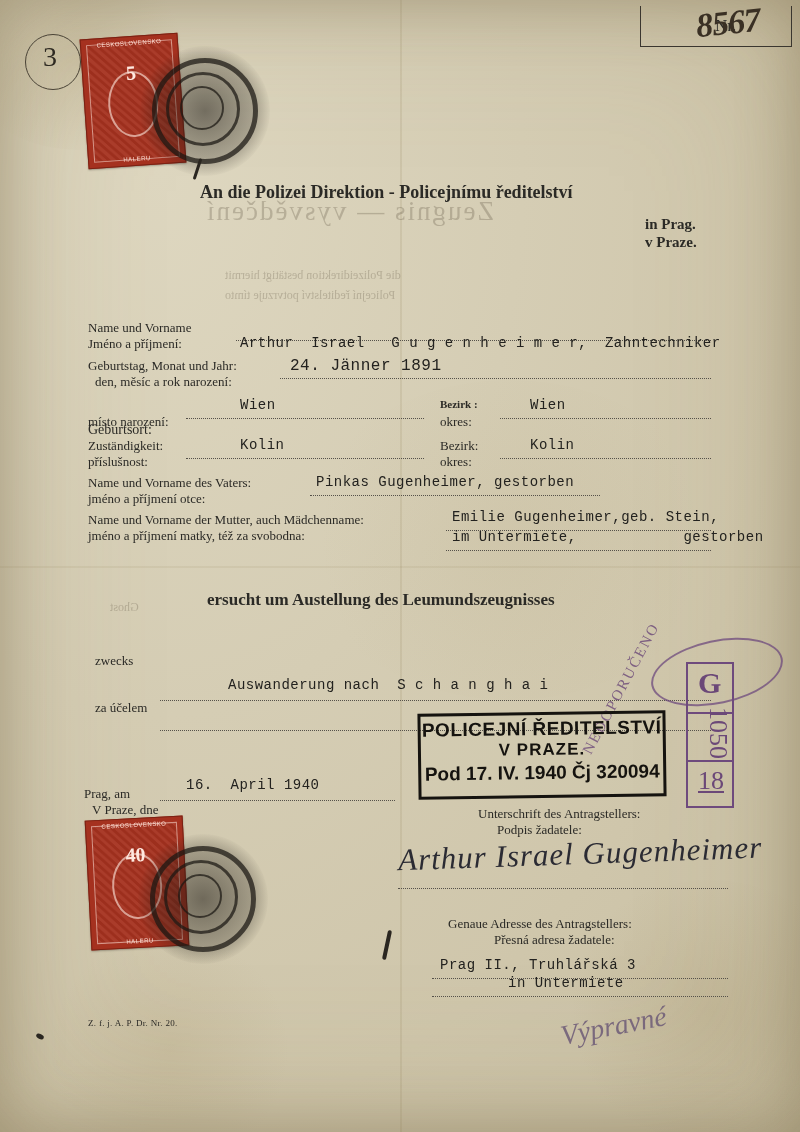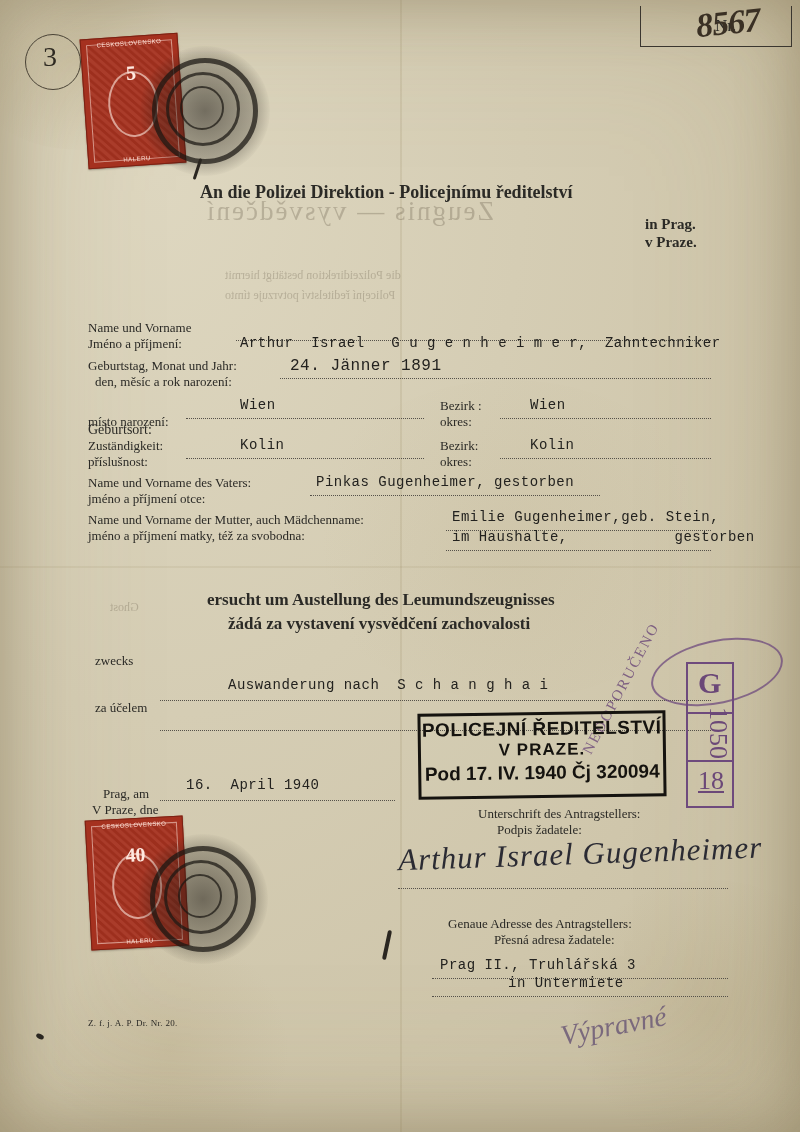--- a/index.html
+++ b/index.html
@@ -234,21 +234,21 @@
   <div class="pr" style="left:88px;top:358px;font-size:13px;">Geburtstag, Monat und Jahr:</div>
   <div class="pr" style="left:95px;top:374px;font-size:13px;">den, měsíc a rok narození:</div>
   <div class="dots" style="left:280px;top:378px;width:431px;"></div>
   <div class="tw" style="left:290px;top:357px;font-size:16px;">24. Jänner 1891</div>
 
   <div class="pr" style="left:88px;top:398px;font-size:14px;margin-top:24px;">Geburtsort:</div>
   <div class="pr" style="left:88px;top:414px;font-size:13px;">místo narození:</div>
   <div class="dots" style="left:186px;top:418px;width:238px;"></div>
   <div class="tw" style="left:240px;top:397px;font-size:14px;">Wien</div>
 
-  <div class="pr" style="left:440px;top:398px;font-size:13px;">Bezirk :</div>
+  <div class="pr" style="left:440px;top:398px;font-size:11px;font-weight:bold;">Bezirk :</div>
   <div class="pr" style="left:440px;top:414px;font-size:13px;">okres:</div>
   <div class="dots" style="left:500px;top:418px;width:211px;"></div>
   <div class="tw" style="left:530px;top:397px;font-size:14px;">Wien</div>
 
   <div class="pr" style="left:88px;top:438px;font-size:13px;">Zuständigkeit:</div>
   <div class="pr" style="left:88px;top:454px;font-size:13px;">příslušnost:</div>
   <div class="dots" style="left:186px;top:458px;width:238px;"></div>
   <div class="tw" style="left:240px;top:437px;font-size:14px;">Kolin</div>
 
   <div class="pr" style="left:440px;top:438px;font-size:13px;">Bezirk:</div>
@@ -259,24 +259,23 @@
   <div class="pr" style="left:88px;top:475px;font-size:13px;">Name und Vorname des Vaters:</div>
   <div class="pr" style="left:88px;top:491px;font-size:13px;">jméno a příjmení otce:</div>
   <div class="dots" style="left:310px;top:495px;width:290px;"></div>
   <div class="tw" style="left:316px;top:474px;font-size:14px;">Pinkas Gugenheimer, gestorben</div>
 
   <div class="pr" style="left:88px;top:512px;font-size:13px;">Name und Vorname der Mutter, auch Mädchenname:</div>
   <div class="pr" style="left:88px;top:528px;font-size:13px;">jméno a příjmení matky, též za svobodna:</div>
   <div class="dots" style="left:446px;top:530px;width:265px;"></div>
   <div class="dots" style="left:446px;top:550px;width:265px;"></div>
   <div class="tw" style="left:452px;top:509px;font-size:14px;">Emilie Gugenheimer,geb. Stein,</div>
-  <div class="tw" style="left:452px;top:529px;font-size:14px;">im Haushalte,            gestorben</div>
+  <div class="tw" style="left:452px;top:529px;font-size:14px;">im Untermiete,            gestorben</div>
 
   <div class="pr" style="left:207px;top:590px;font-size:17px;font-weight:bold;">ersucht um Austellung des Leumundszeugnisses</div>
-  <div class="pr" style="left:228px;top:614px;font-size:17px;font-weight:bold;">žádá za vystavení vysvědčení zachovalosti</div>
 
   <div class="pr" style="left:95px;top:653px;font-size:13px;">zwecks</div>
   <div class="pr" style="left:95px;top:700px;font-size:13px;">za účelem</div>
   <div class="dots" style="left:160px;top:700px;width:551px;"></div>
   <div class="dots" style="left:160px;top:730px;width:551px;"></div>
   <div class="tw" style="left:228px;top:677px;font-size:14px;">Auswanderung nach  S c h a n g h a i</div>
 
   <div id="purple-oval"></div>
   <div id="purple-diag">NEDOPORUČENO</div>
   <div id="g-box">
@@ -288,21 +287,21 @@
   <div id="num-box2">
     <span>18</span>
   </div>
 
   <div id="police-stamp">
     <div class="l1">POLICEJNÍ ŘEDITELSTVÍ</div>
     <div class="l2">V PRAZE.</div>
     <div class="l3">Pod 17. IV. 1940  Čj 320094</div>
   </div>
 
-  <div class="pr" style="left:103px;top:786px;font-size:13px;">Prag, am</div>
+  <div class="pr" style="left:84px;top:786px;font-size:13px;">Prag, am</div>
   <div class="pr" style="left:92px;top:802px;font-size:13px;">V Praze, dne</div>
   <div class="dots" style="left:160px;top:800px;width:235px;"></div>
   <div class="tw" style="left:186px;top:777px;font-size:14px;">16.  April 1940</div>
 
   <div class="pr" style="left:478px;top:806px;font-size:13px;">Unterschrift des Antragstellers:</div>
   <div class="pr" style="left:497px;top:822px;font-size:13px;">Podpis žadatele:</div>
   <div class="dots" style="left:398px;top:888px;width:330px;"></div>
   <div id="signature">Arthur Israel Gugenheimer</div>
 
   <div class="stamp" style="left:88px;top:818px;width:96px;height:128px;transform:rotate(-3deg);">

